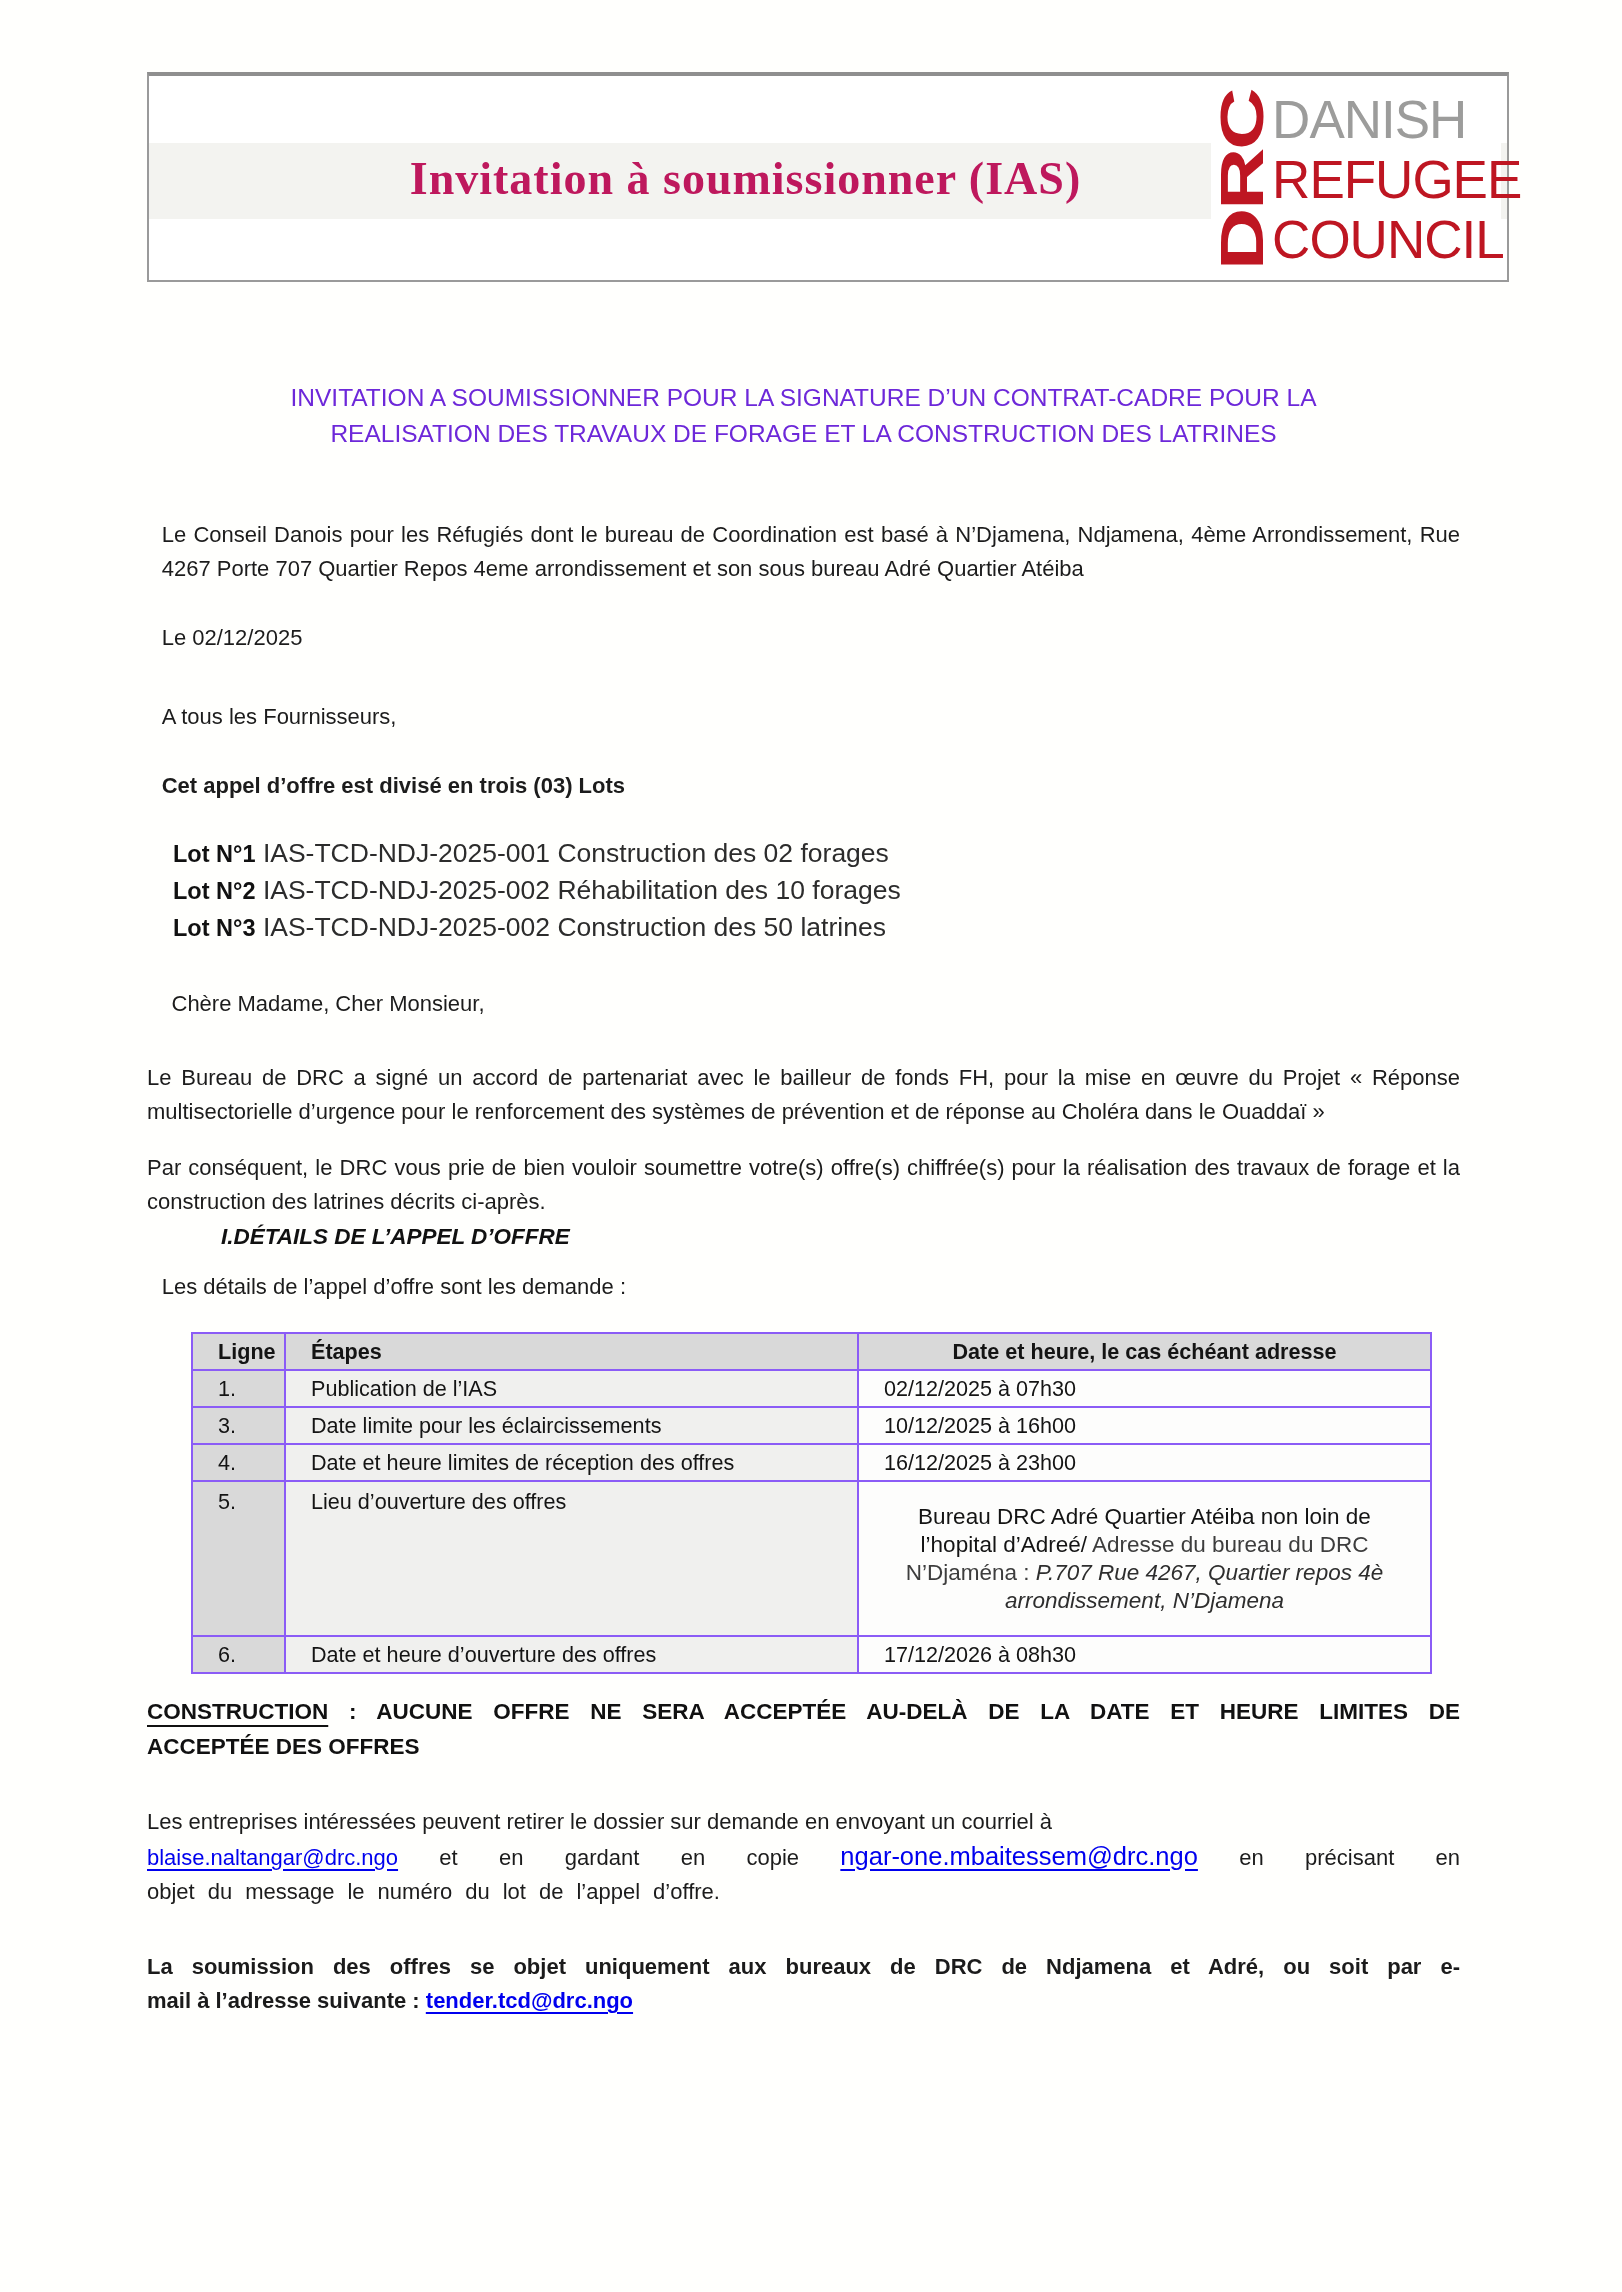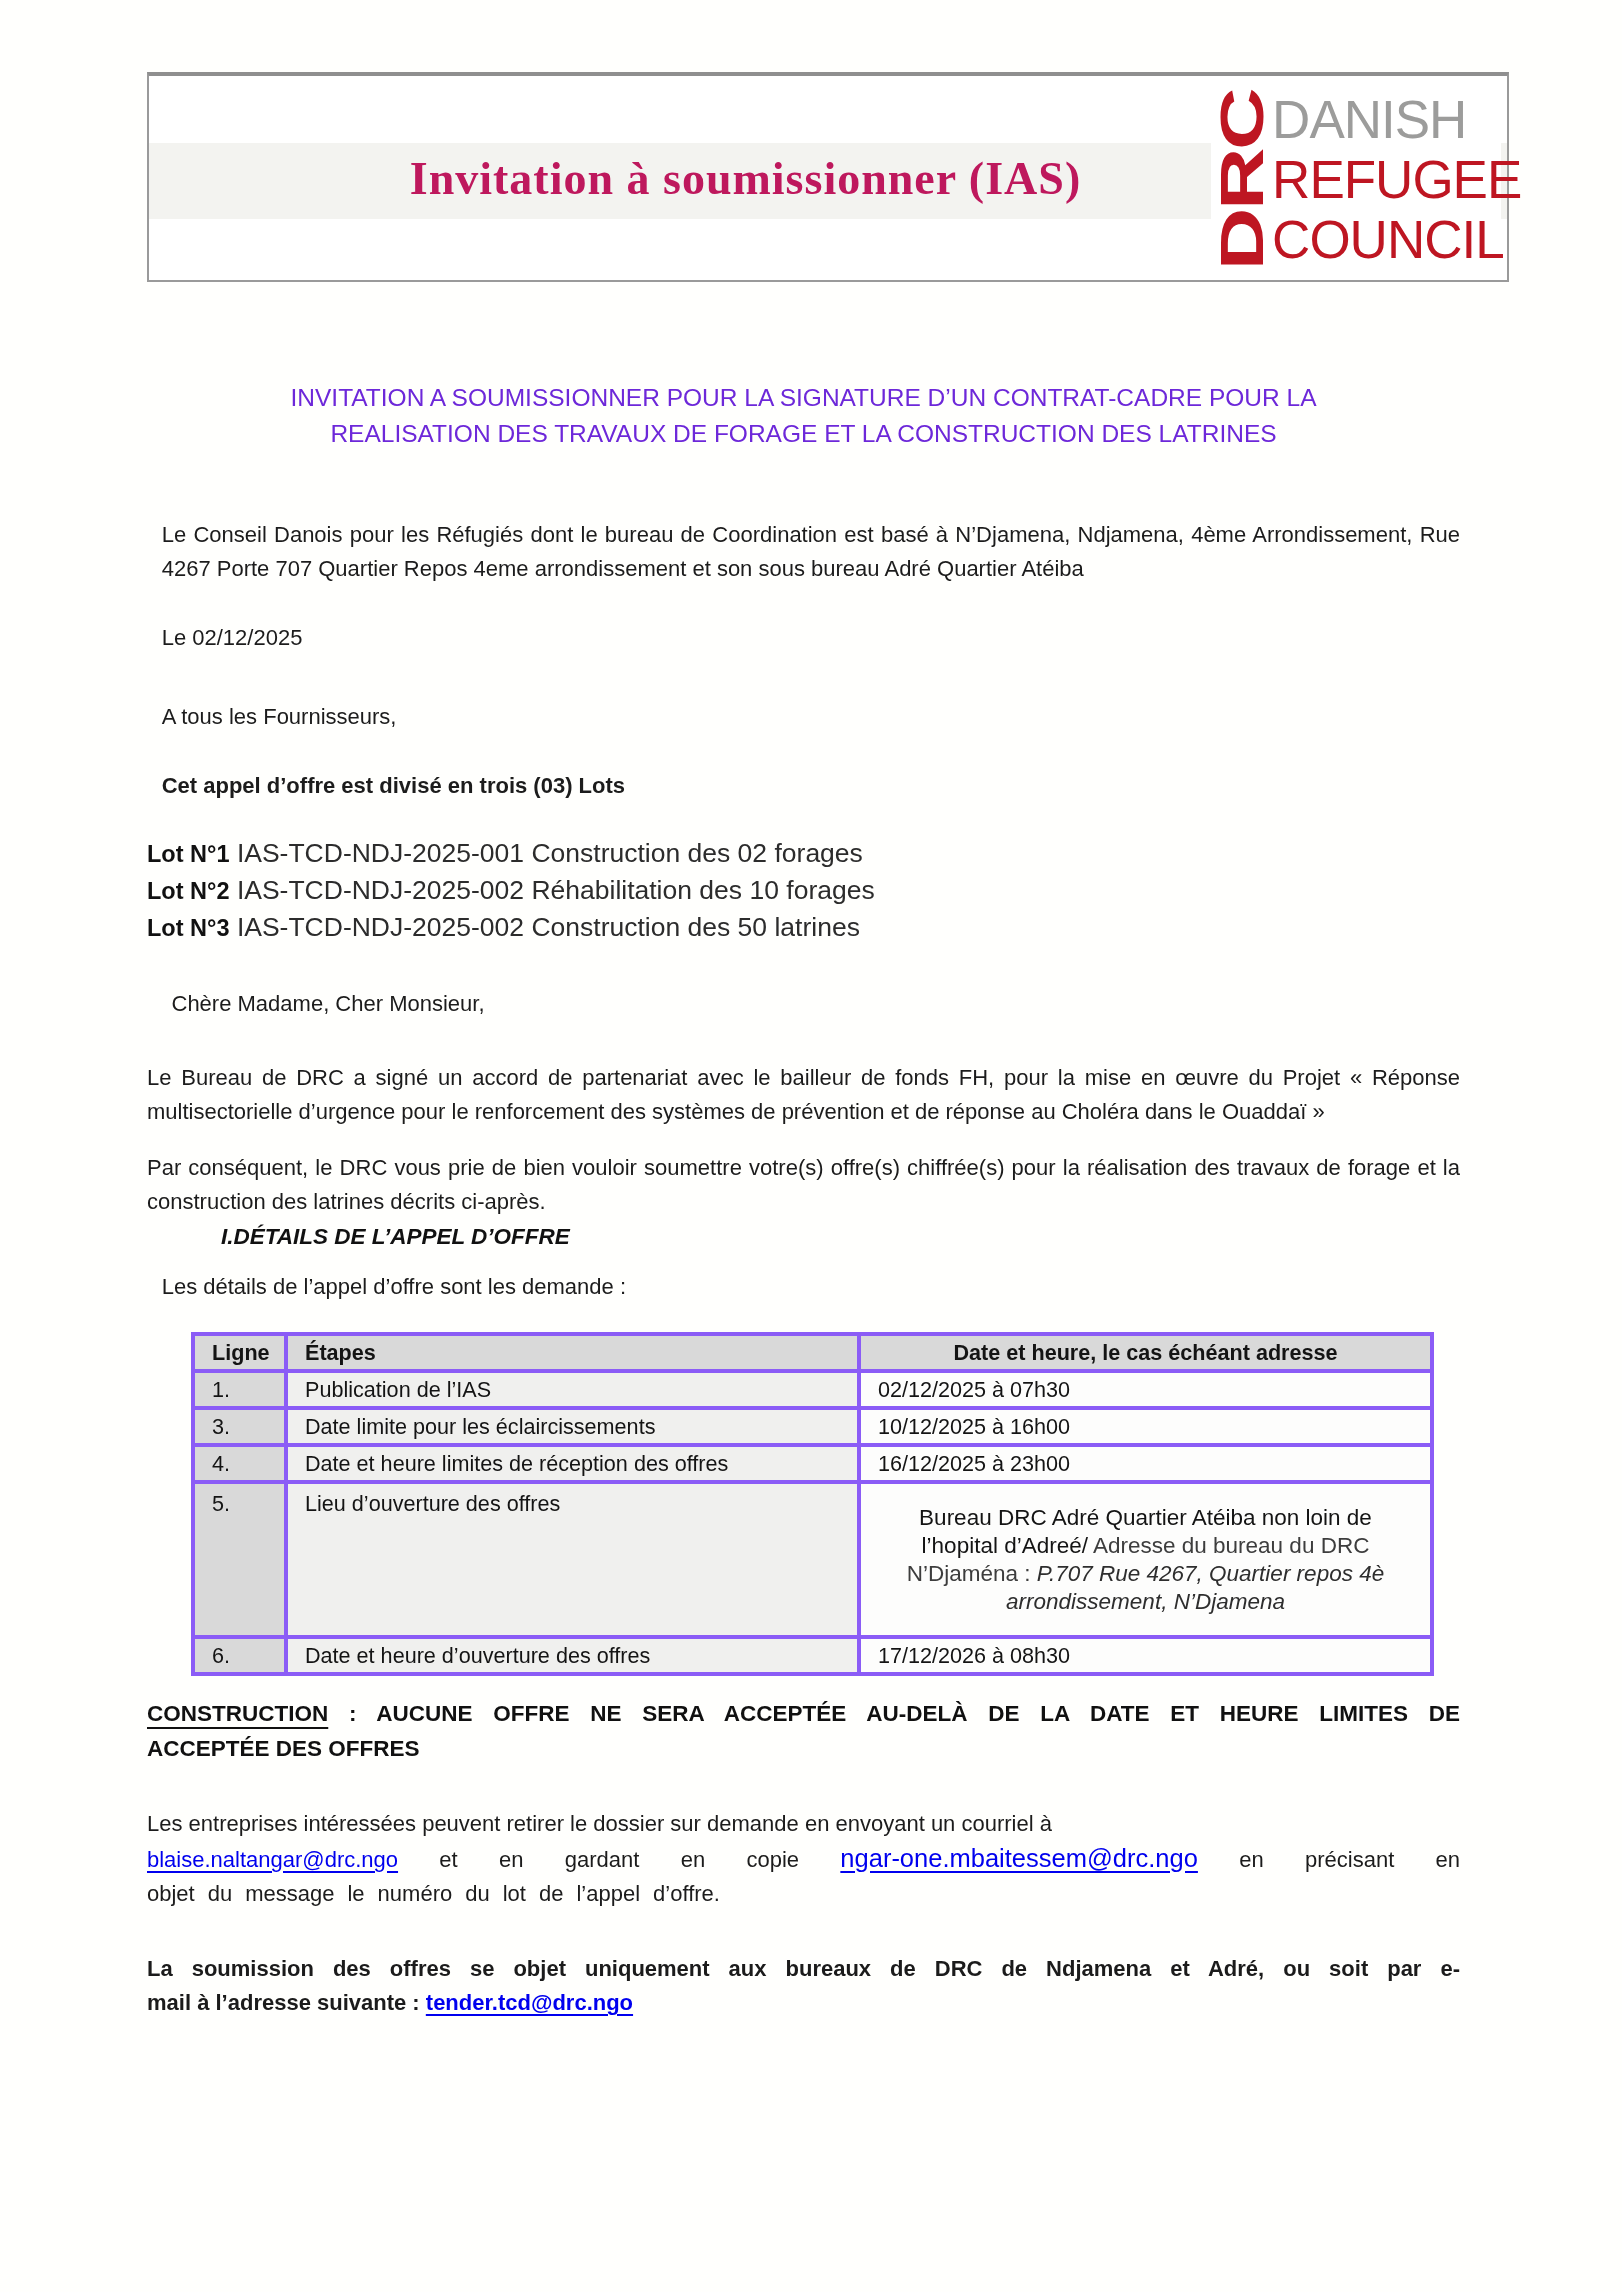--- a/index.html
+++ b/index.html
@@ -61,37 +61,37 @@
   }
   .p{font-size:22px;line-height:34px;color:#1c1c1c;}
   .justify{text-align:justify;}
   .indent{padding-left:14.7px;}
   .intro-p{margin-top:66px;}
   .date-line{margin-top:35px;}
   .suppliers{margin-top:45px;}
   .lots-intro{margin-top:35px;font-weight:bold;}
   .lots{margin-top:32px;}
   .lot-line{font-size:26.5px;line-height:36px;color:#2c2c2c;}
-  .lot-label{font-weight:bold;font-size:23.5px;color:#111;}
+  .lot-label{font-weight:bold;font-size:23.5px;color:#111;margin-left:26px;}
   .salutation{margin-top:41px;padding-left:24.5px;}
   .p-partenariat{margin-top:40px;}
   .p-consequent{margin-top:21.6px;}
   .section-heading{font-weight:bold;font-size:22.5px;line-height:35px;padding-left:74px;color:#111;font-style:italic;}
   .table-intro{margin-top:16.7px;}
   
   table.details{
     border-collapse:collapse;
     margin:28px 0 0 44px;
     table-layout:fixed;
     width:1240px;
     font-size:21.6px;color:#141414;
   }
   table.details td{
-    border:4px solid #8b5cf6;
-    padding:2px 17px;
+    border:2px solid #8b5cf6;
+    padding:2px 25px;
     box-sizing:border-box;
     vertical-align:middle;
     line-height:28px;
   }
   col.c-num{width:93px;}
   col.c-etape{width:573px;}
   col.c-date{width:573px;}
   tr.hdr td{background:#d9d9d9;font-weight:bold;height:37px;}
   tr.hdr td.h-date{text-align:center;}
   td.num{background:#d9d9d9;padding-left:13.7px;}

